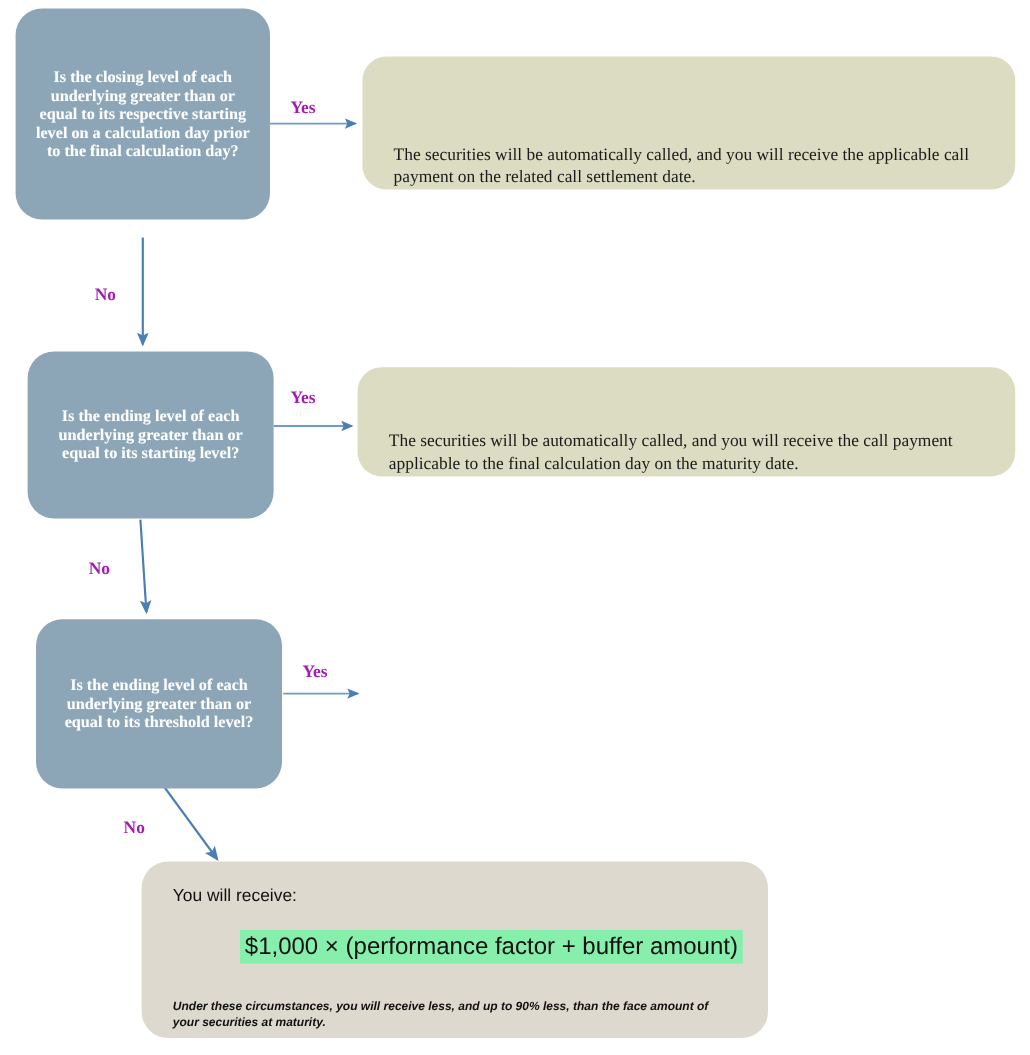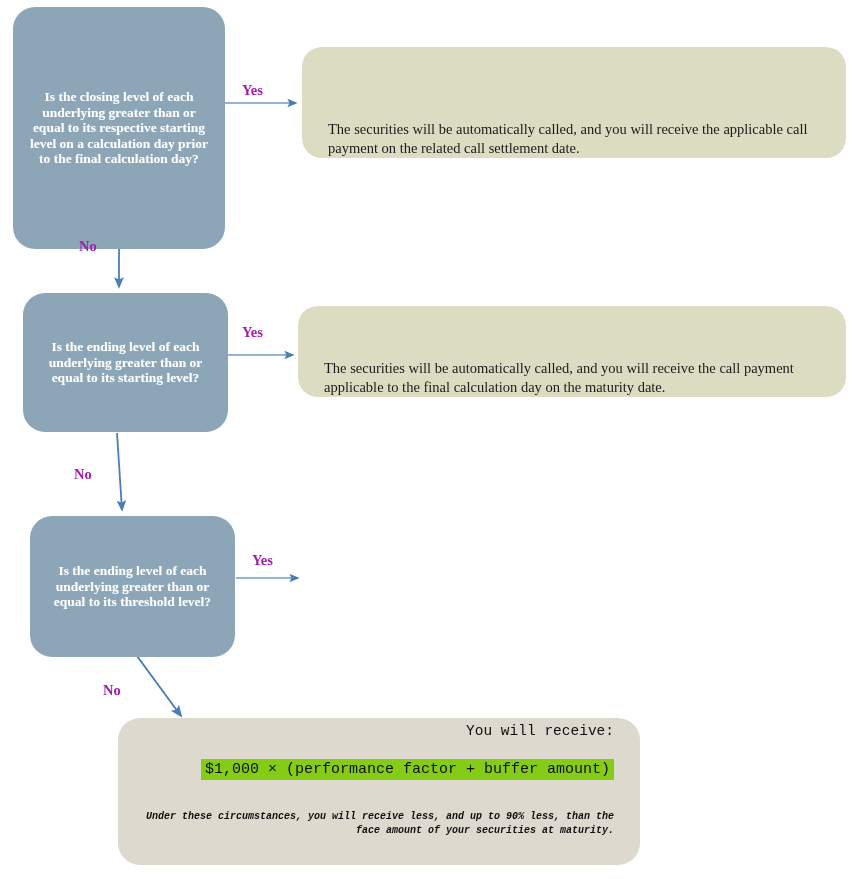--- a/index.html
+++ b/index.html
@@ -58,39 +58,38 @@
   }
   .outcome .otext { display: block; width: 100%; }
 
   
   .finalbox {
     position: absolute;
     box-sizing: border-box;
     background: #DDD9CE;
     border-radius: 22px;
     color: #101010;
-    padding: 4px 26px 18px 26px;
+    padding: 20px 26px 18px 26px;
     font-size: 14.5px;
     line-height: 1.30;
-    font-family: Liberation Mono, monospace;
-    text-align: right;
+    font-family: Liberation Sans, sans-serif;
   }
   .final-lead {
     display: block;
     margin: 0 0 0 0;
   }
   .formula-row {
     display: block;
     margin: 18px 0 0 56px;
   }
   .formula {
-    background: #84cc16;
+    background: #86efac;
     display: inline-block;
     padding: 1px 4px;
-    font-size: 15px;
+    font-size: 20px;
     white-space: nowrap;
   }
   .final-warning {
     display: block;
     margin: 30px 0 0 0;
     font-weight: bold;
     font-style: italic;
     font-size: 10px;
     line-height: 1.32;
   }
@@ -132,21 +131,21 @@
 
     <line x1="228" y1="355" x2="293" y2="355" stroke="#6E9BC9" stroke-width="1.6" marker-end="url(#arrowhead)"></line>
 
     <line x1="117" y1="433" x2="122" y2="510" stroke="#4A7EB5" stroke-width="1.8" marker-end="url(#arrowhead)"></line>
 
     <line x1="236" y1="578" x2="298" y2="578" stroke="#6E9BC9" stroke-width="1.6" marker-end="url(#arrowhead)"></line>
 
     <line x1="137" y1="656" x2="181" y2="716" stroke="#4A7EB5" stroke-width="1.9" marker-end="url(#arrowhead)"></line>
   </svg>
 
-  <div class="decision" style="left:13px; top:7px; width:212px; height:242px;">
+  <div class="decision" style="left:13px; top:7px; width:212px; height:176px;">
     <span class="dtext">Is the closing level of each underlying greater than or equal to its respective starting level on a calculation day prior to the final calculation day?</span>
   </div>
 
   <div class="outcome" style="left:302px; top:47px; width:544px; height:111px;">
     <span class="otext">The securities will be automatically called, and you will receive the applicable call payment on the related call settlement date.</span>
   </div>
 
   <div class="decision" style="left:23px; top:293px; width:205px; height:139px;">
     <span class="dtext">Is the ending level of each underlying greater than or equal to its starting level?</span>
   </div>

